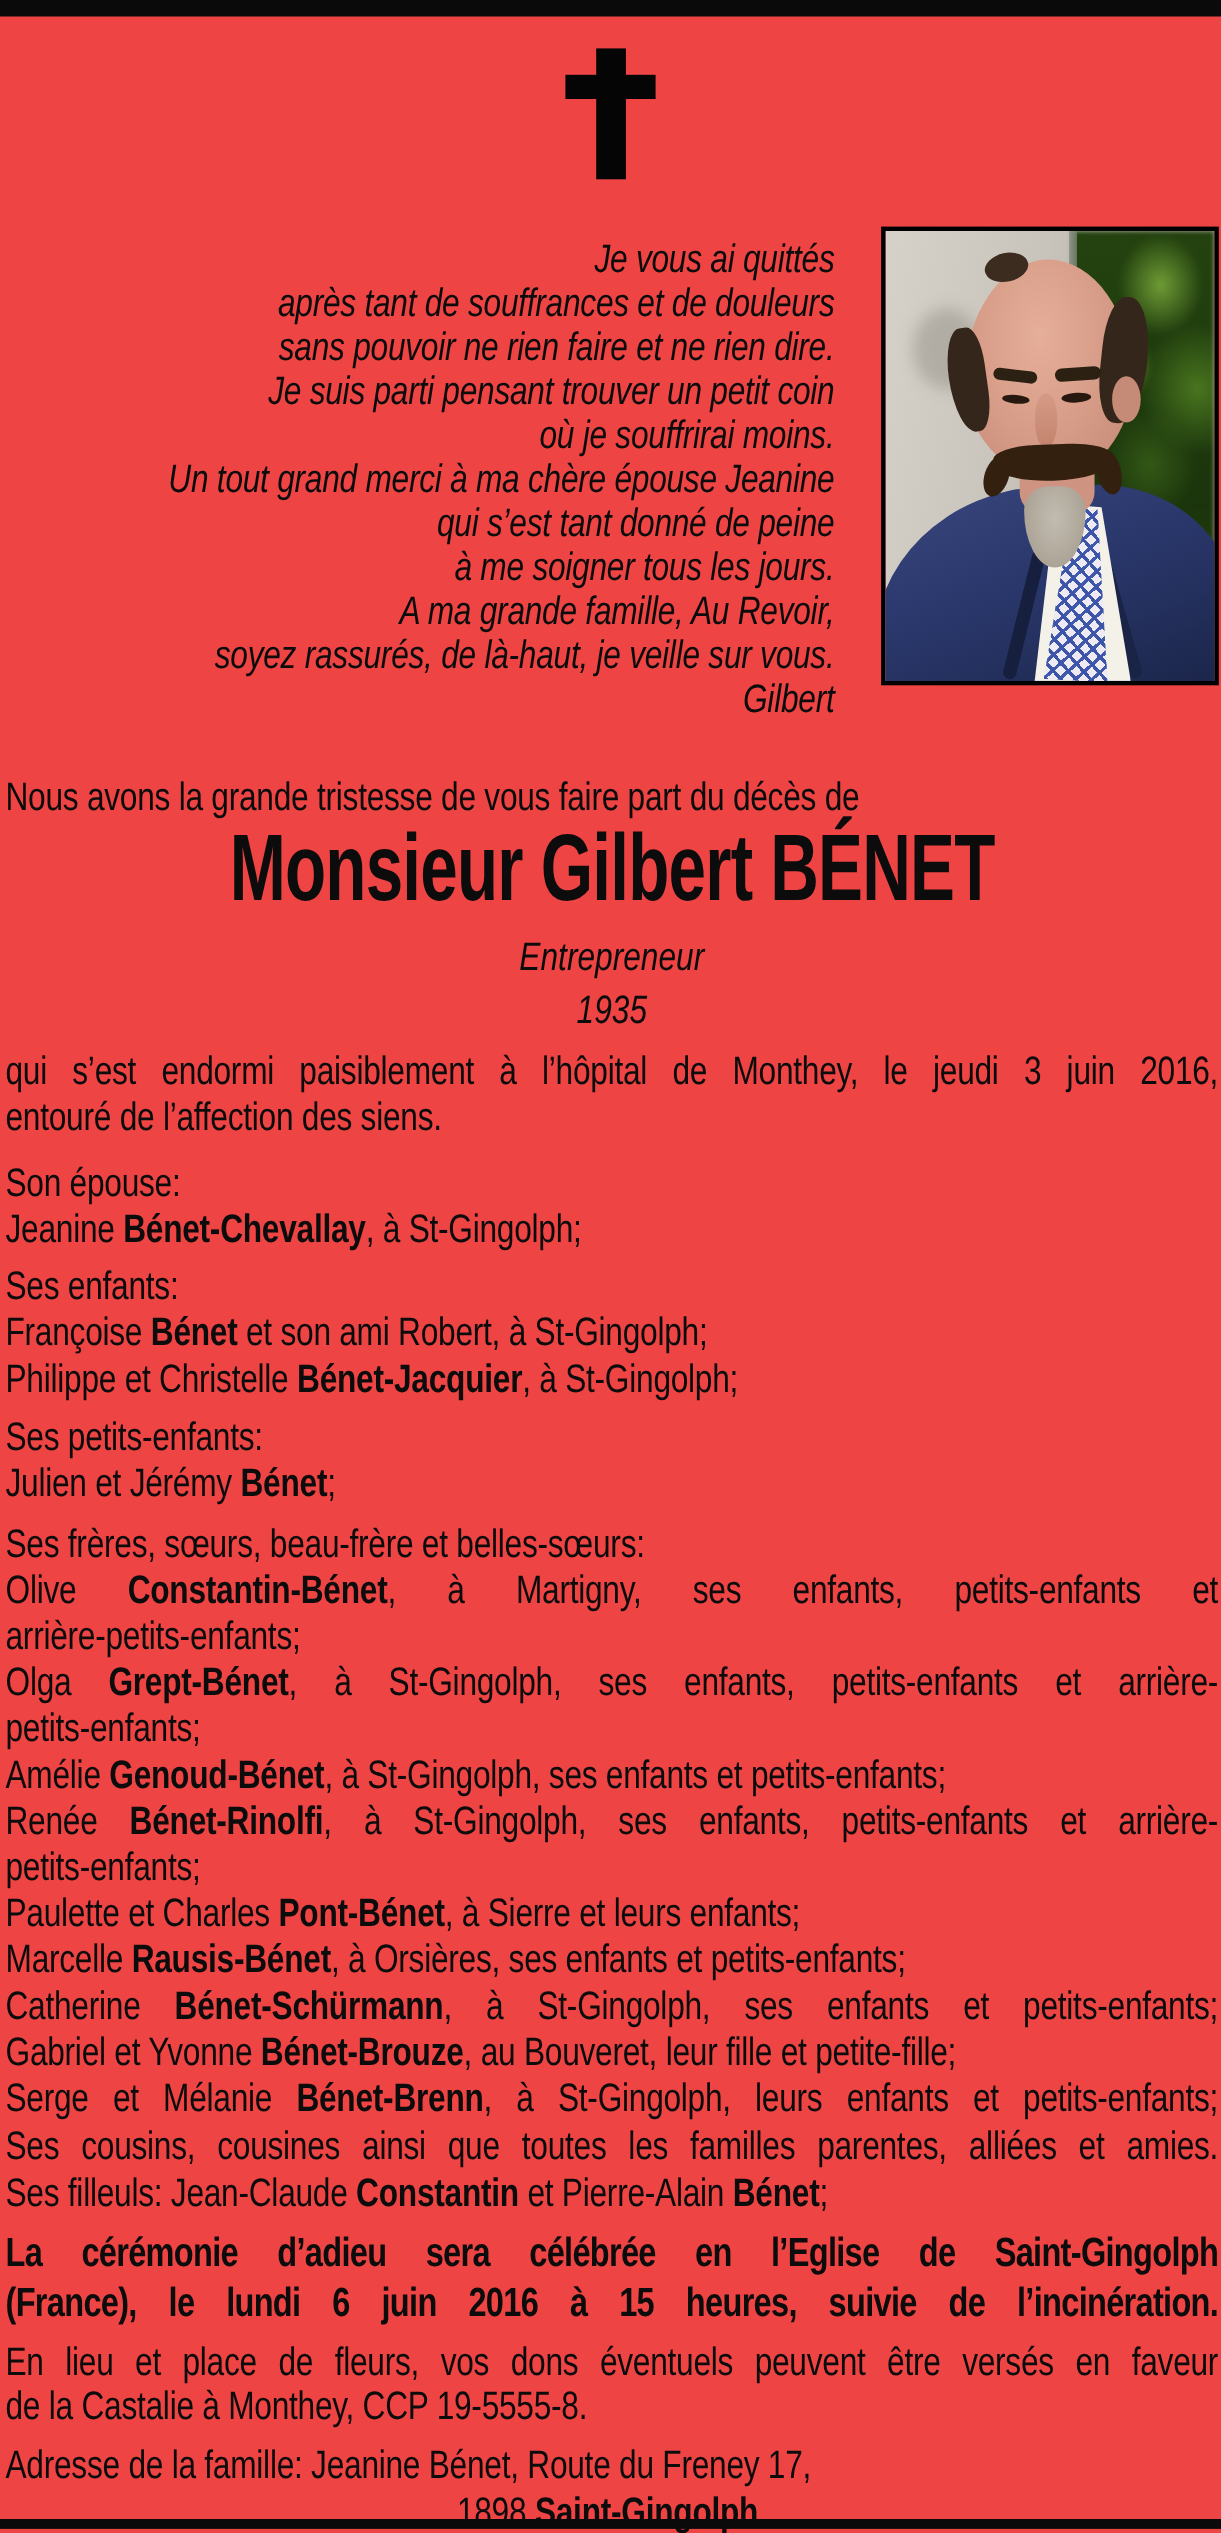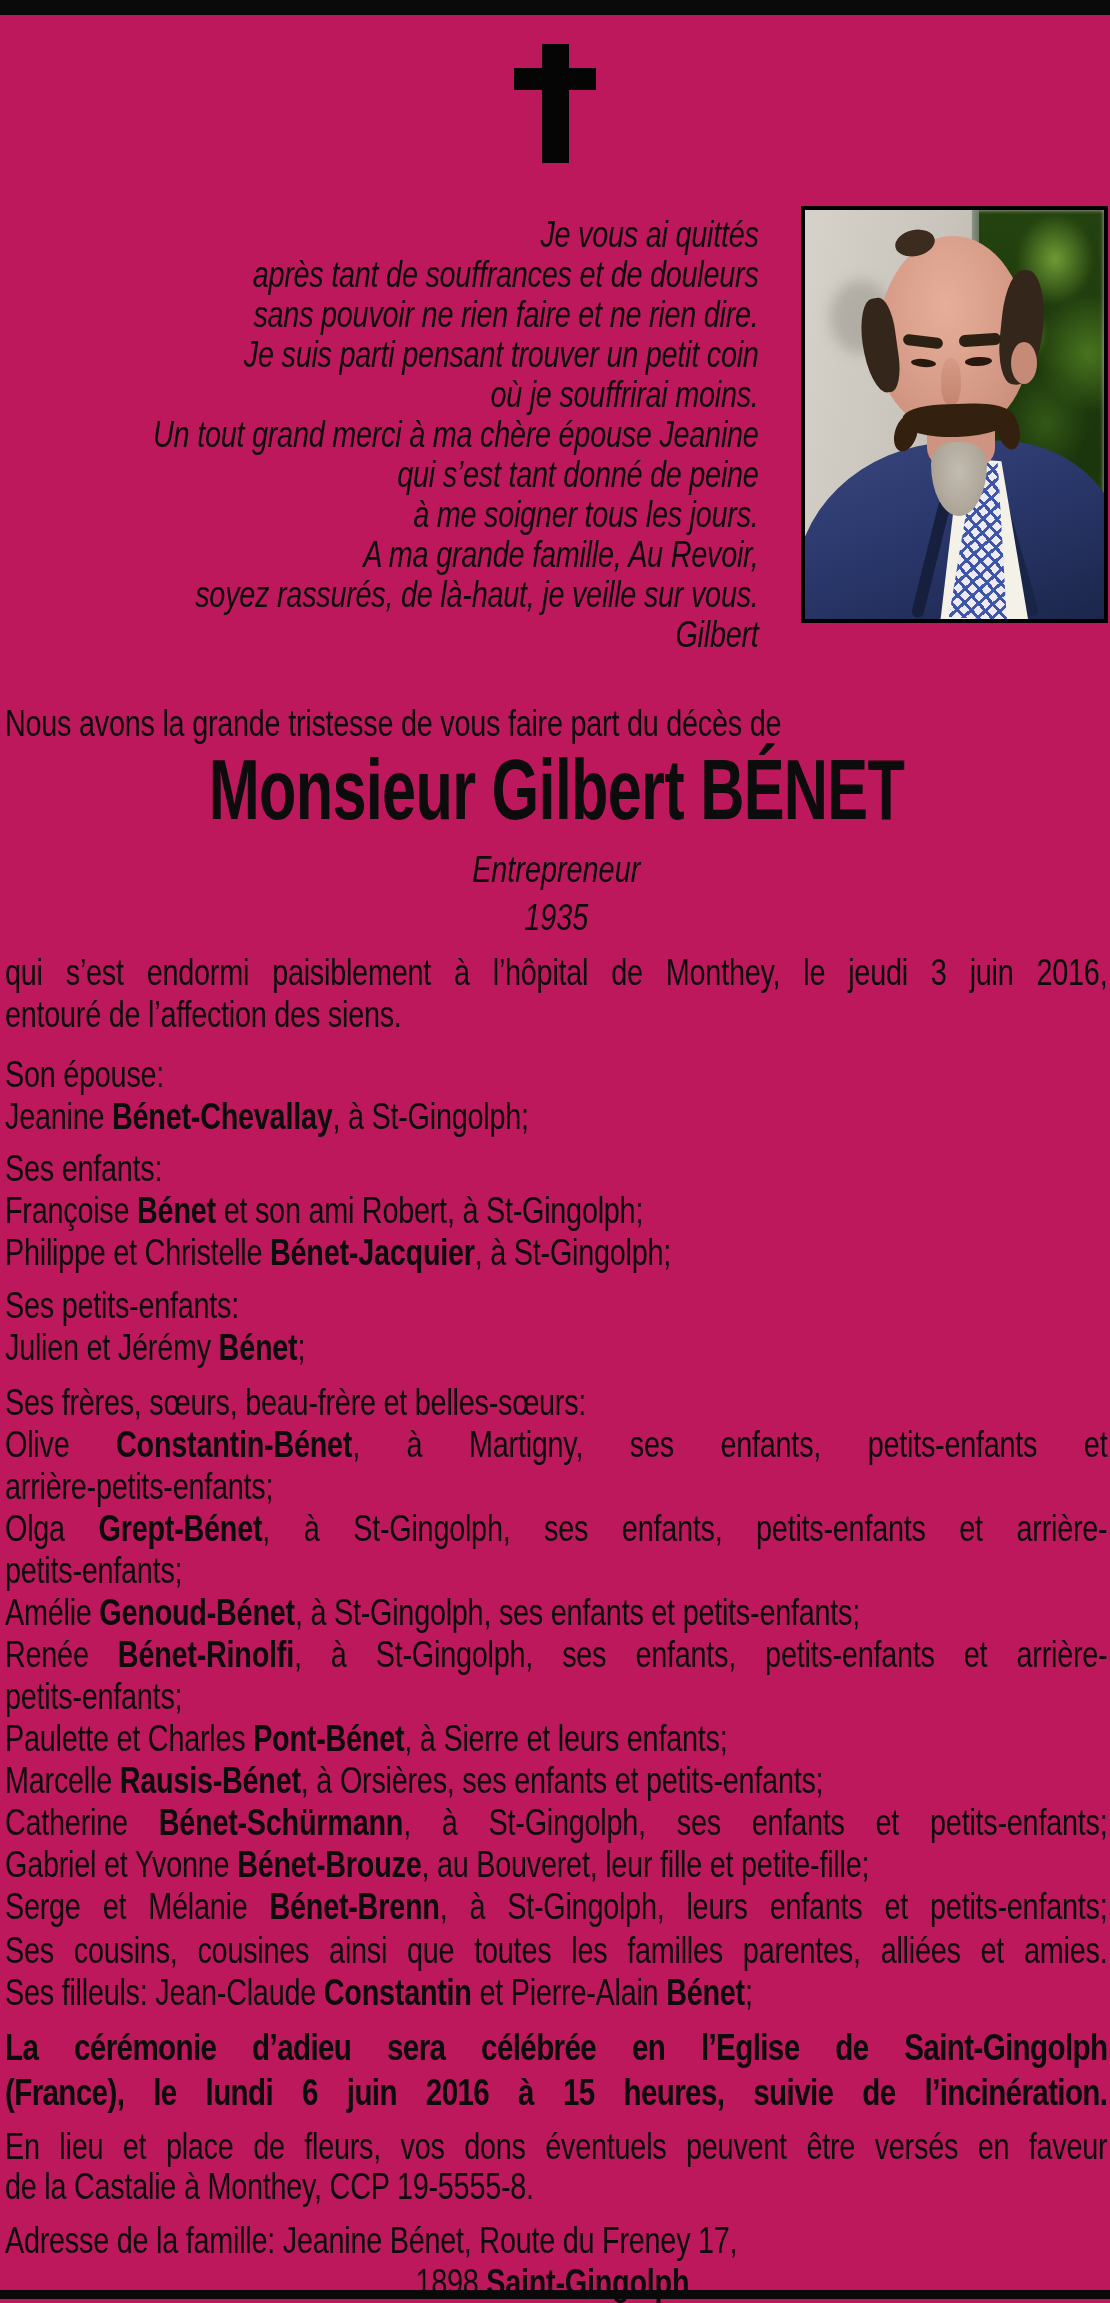--- a/index.html
+++ b/index.html
@@ -1,19 +1,19 @@
 <!DOCTYPE html>
 <html><head>
 <meta charset="utf-8">
 <style>
   html,body{margin:0;padding:0;background:#ffffff;}
   .page{
     position:relative;
     width:1110px;height:2303px;
-    background:#be185d;
+    background:#ef4444;
     overflow:hidden;
     font-family:"Liberation Sans",sans-serif;
     color:#0c0c0c;
   }
   .bar{position:absolute;left:0;width:1110px;background:#0a0a0a;}
   .bar.top{top:0;height:15px;}
   .bar.bottom{top:2290px;height:9px;}
 
   
   .cross{position:absolute;left:514px;top:44px;width:82px;height:119px;}

